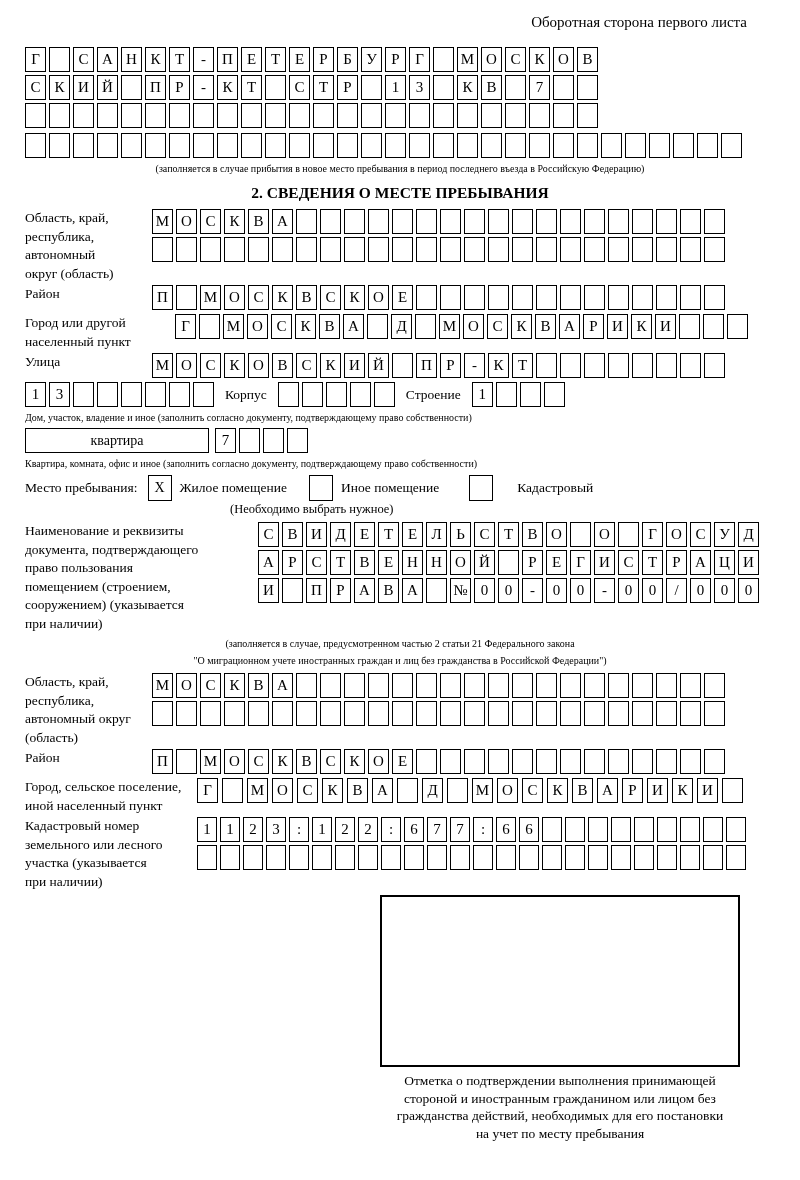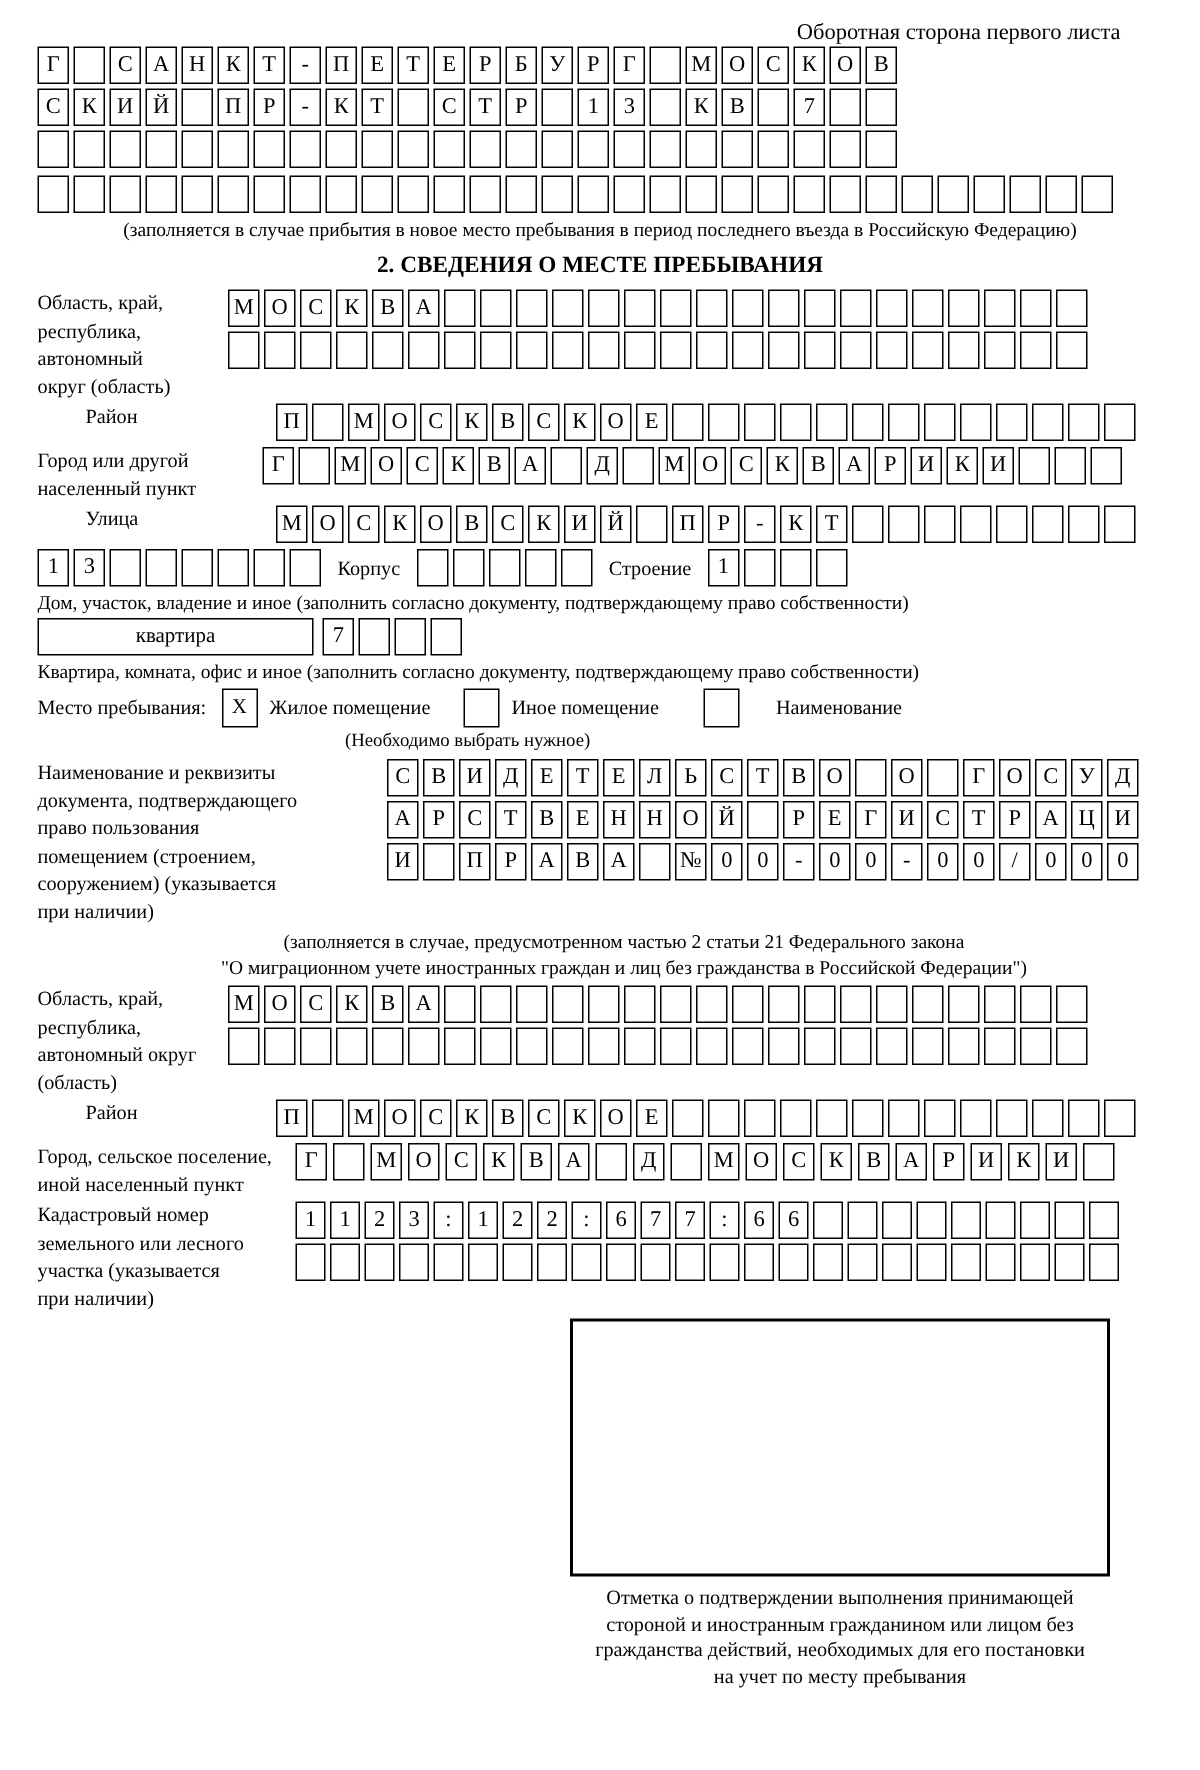--- a/index.html
+++ b/index.html
@@ -1,49 +1,49 @@
 <!DOCTYPE html>
 <html><head>
 <meta charset="utf-8">
 <style>
   html,body{margin:0;padding:0;background:#ffffff;}
   body{width:800px;height:1180px;overflow:hidden;color:#000;
        font-family:"Liberation Serif",serif;}
   .page{padding:14px 25px 0 25px;box-sizing:border-box;}
 
-  .header{text-align:right;font-size:15px;padding-right:28px;}
+  .header{text-align:right;font-size:15px;padding-right:28px;margin-bottom:16px;}
 
   .flex-row{display:flex;align-items:flex-start;}
   .rows>.cells{margin-bottom:3px;}
 
   .field-label{font-size:13.5px;line-height:18.5px;white-space:pre-line;flex:none;}
   .lw153{width:153px;} .lw127{width:127px;} .lw150{width:150px;}
   .lw172{width:172px;} .lw233{width:233px;}
 
   .cells{display:flex;gap:3px;flex:none;}
   .cell{width:21px;height:25px;box-sizing:border-box;border:1.6px solid #000;
         display:flex;align-items:center;justify-content:center;
         font-size:15px;flex:none;background:#fff;}
   .cells.small .cell{width:20px;}
   .cells.gap4{gap:4px;}
 
-  .caption{font-size:13px;line-height:17px;white-space:pre-line;}
+  .caption{font-size:10px;line-height:17px;white-space:pre-line;}
   .center{text-align:center;}
   .sec-title{font-size:15.5px;font-weight:bold;text-align:center;margin:7px 0 7px 0;}
 
   .wide-box{height:25px;box-sizing:border-box;border:1.6px solid #000;
         display:flex;align-items:center;justify-content:center;font-size:14px;flex:none;}
   .w170{width:170px;} .w208{width:184px;}
   .inline-label{font-size:13.5px;line-height:25px;padding:0 7px;flex:none;}
 
   .checkbox{width:24px;height:26px;box-sizing:border-box;border:1.6px solid #000;
         display:flex;align-items:center;justify-content:center;font-size:14px;flex:none;}
   .opt-label{font-size:13.5px;line-height:26px;padding:0 10px 0 8px;}
 
-  .mb2{margin-bottom:2px;} .mb3{margin-bottom:3px;} .mb4{margin-bottom:4px;margin-left:32px;}
+  .mb2{margin-bottom:2px;} .mb3{margin-bottom:3px;} .mb4{margin-bottom:4px;}
   .mt2{margin-top:2px;}
 
   .hint{font-size:12.5px;margin:1px 0 5px 205px;}
 
   .stamp-wrap{display:flex;justify-content:flex-end;margin-top:4px;padding-right:20px;}
   .stamp-col{width:390px;}
   .stamp-box{width:360px;height:172px;border:2px solid #000;margin:0 auto 5px auto;box-sizing:border-box;}
   .stamp-caption{font-size:13.5px;line-height:17.5px;text-align:center;white-space:pre-line;}
 </style>
 </head>
@@ -363,21 +363,21 @@
   </div>
   <div class="caption mb3">Квартира, комната, офис и иное (заполнить согласно документу, подтверждающему право собственности)</div>
 
   <div class="flex-row">
     <span class="opt-label" style="padding-left:0;">Место пребывания:</span>
     <div class="checkbox">X</div>
     <span class="opt-label" style="padding-right:22px;">Жилое помещение</span>
     <div class="checkbox"></div>
     <span class="opt-label" style="padding-right:30px;">Иное помещение</span>
     <div class="checkbox"></div>
-    <span class="opt-label" style="padding-left:24px;">Наименование</span>
+    <span class="opt-label" style="padding-left:24px;">Кадастровый</span>
   </div>
   <div class="hint">(Необходимо выбрать нужное)</div>
 
   <div class="flex-row mb2">
     <div class="field-label lw233">Наименование и реквизиты
 документа, подтверждающего
 право пользования
 помещением (строением,
 сооружением) (указывается
 при наличии)</div>

